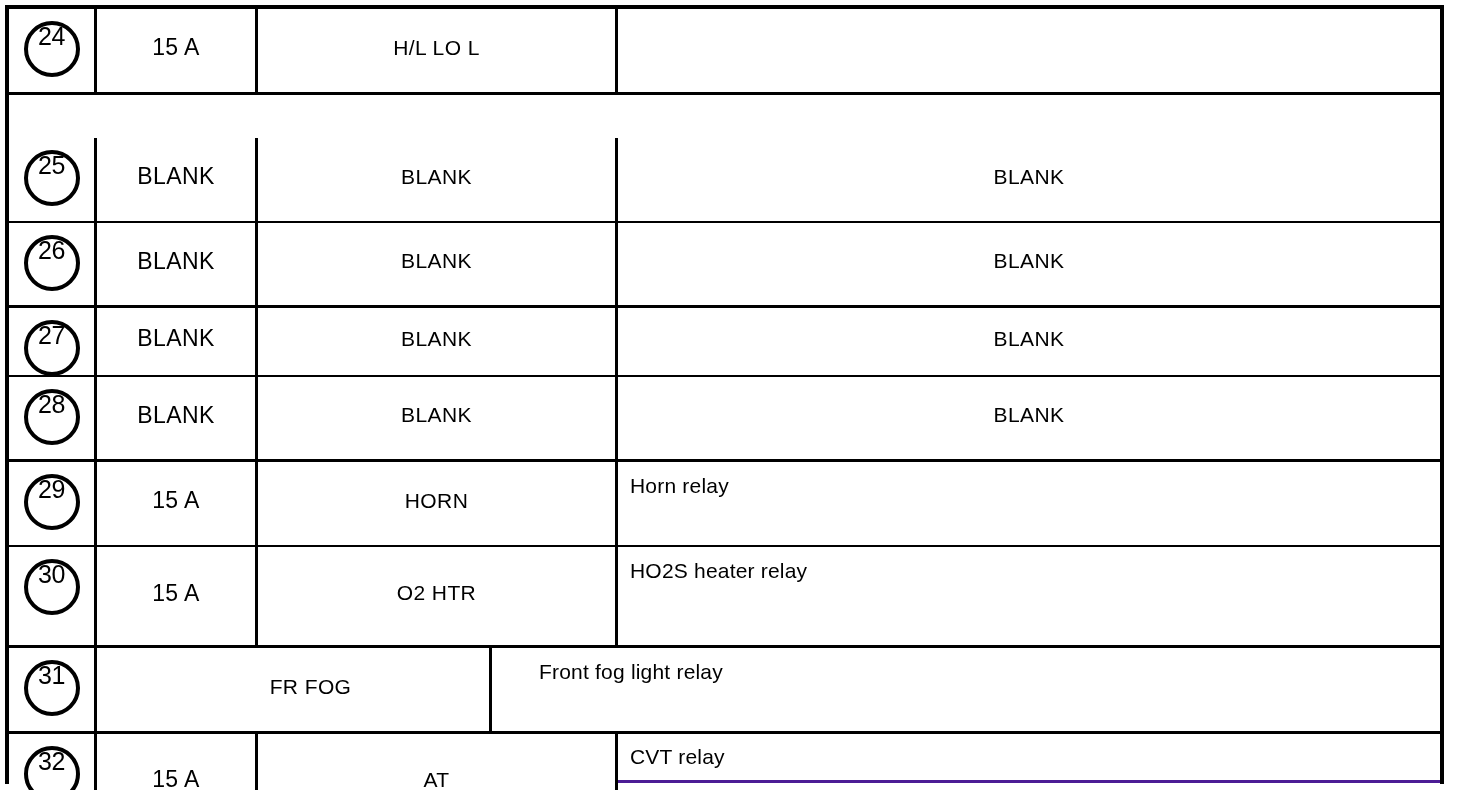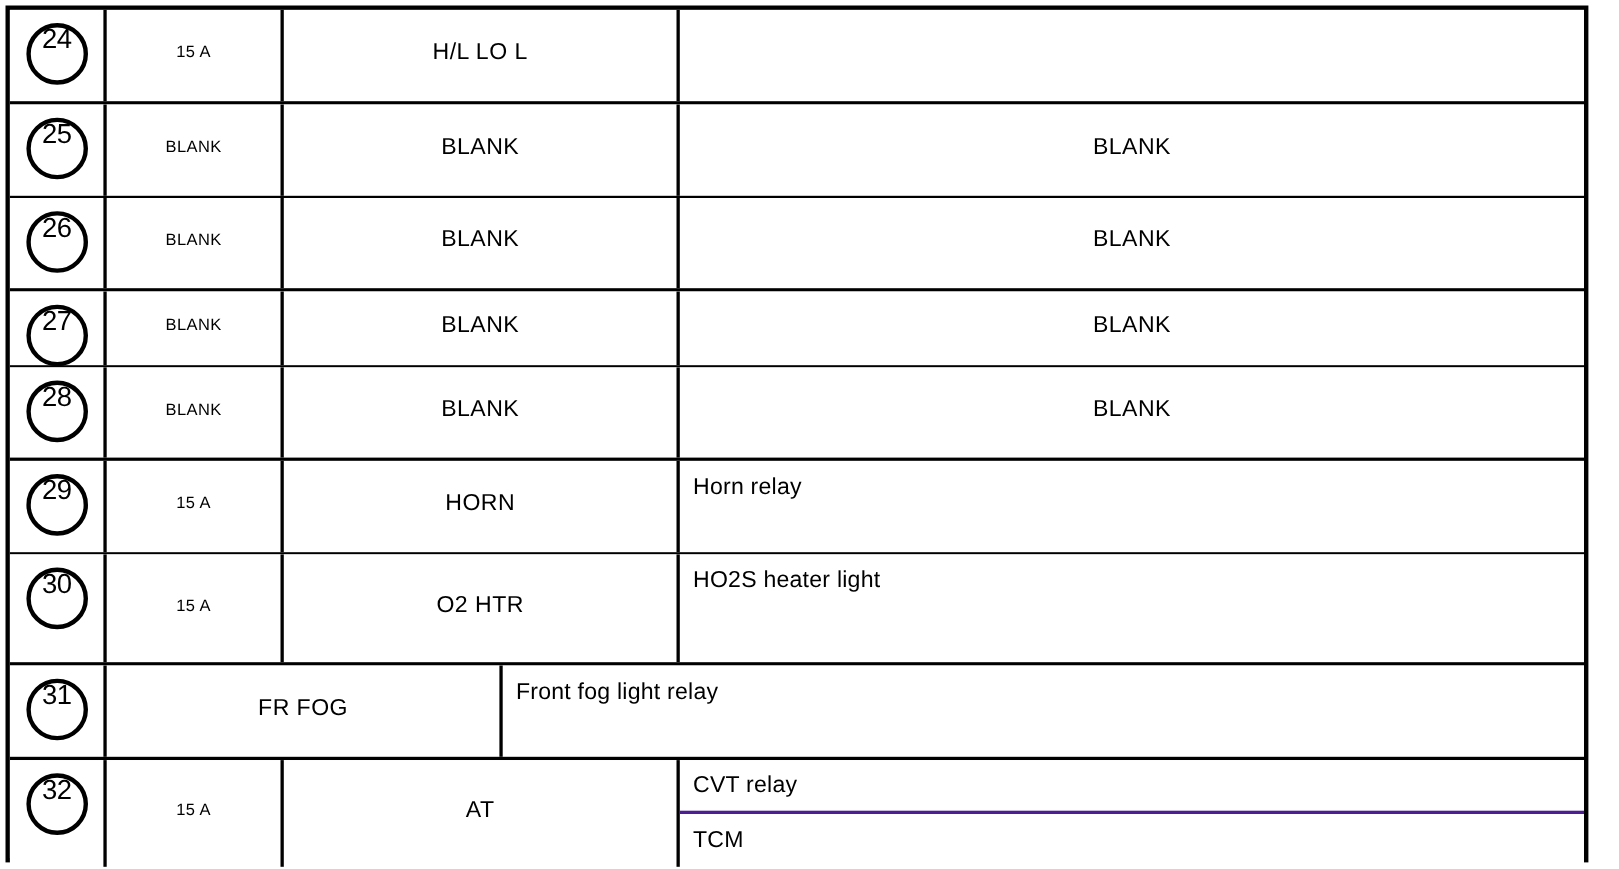--- a/index.html
+++ b/index.html
@@ -58,21 +58,21 @@
     position: relative;
   }
   .c-amp {
     box-sizing: border-box;
     width: 161px;
     flex: 0 0 161px;
     border-right: 3px solid #000;
     display: flex;
     align-items: center;
     justify-content: center;
-    font-size: 15px;
+    font-size: 23px;
     letter-spacing: 0.4px;
     padding-bottom: 6px;
   }
   .c-code {
     box-sizing: border-box;
     width: 360px;
     flex: 0 0 360px;
     border-right: 3px solid #000;
     display: flex;
     align-items: center;
@@ -146,93 +146,93 @@
   <div class="fuse-table" id="fuse-table">
       <div class="row sep-thick" style="height: 86px;">
         <div class="c-no">
           <div class="circle-num">
             <span class="num">24</span>
           </div>
         </div>
         <div class="c-amp">15 A</div>
         <div class="c-code">H/L LO L</div>
       </div>
+      <div class="row sep-thin" style="height: 85px; margin-top: 43px;">
+        <div class="c-no">
+          <div class="circle-num">
+            <span class="num">25</span>
+          </div>
+        </div>
+        <div class="c-amp">BLANK</div>
+        <div class="c-code">BLANK</div>
+        <div class="c-desc">
+          <div class="desc-center">BLANK</div>
+        </div>
+      </div>
+      <div class="row sep-thick" style="height: 85px;">
+        <div class="c-no">
+          <div class="circle-num">
+            <span class="num">26</span>
+          </div>
+        </div>
+        <div class="c-amp">BLANK</div>
+        <div class="c-code">BLANK</div>
+        <div class="c-desc">
+          <div class="desc-center">BLANK</div>
+        </div>
+      </div>
+      <div class="row sep-thin" style="height: 69px;">
+        <div class="c-no">
+          <div class="circle-num">
+            <span class="num">27</span>
+          </div>
+        </div>
+        <div class="c-amp">BLANK</div>
+        <div class="c-code">BLANK</div>
+        <div class="c-desc">
+          <div class="desc-center">BLANK</div>
+        </div>
+      </div>
+      <div class="row sep-thick" style="height: 85px;">
+        <div class="c-no">
+          <div class="circle-num">
+            <span class="num">28</span>
+          </div>
+        </div>
+        <div class="c-amp">BLANK</div>
+        <div class="c-code">BLANK</div>
+        <div class="c-desc">
+          <div class="desc-center">BLANK</div>
+        </div>
+      </div>
       <div class="row sep-thin" style="height: 85px;">
         <div class="c-no">
           <div class="circle-num">
-            <span class="num">25</span>
-          </div>
-        </div>
-        <div class="c-amp">BLANK</div>
-        <div class="c-code">BLANK</div>
-        <div class="c-desc">
-          <div class="desc-center">BLANK</div>
-        </div>
-      </div>
-      <div class="row sep-thick" style="height: 85px;">
-        <div class="c-no">
-          <div class="circle-num">
-            <span class="num">26</span>
-          </div>
-        </div>
-        <div class="c-amp">BLANK</div>
-        <div class="c-code">BLANK</div>
-        <div class="c-desc">
-          <div class="desc-center">BLANK</div>
-        </div>
-      </div>
-      <div class="row sep-thin" style="height: 69px;">
-        <div class="c-no">
-          <div class="circle-num">
-            <span class="num">27</span>
-          </div>
-        </div>
-        <div class="c-amp">BLANK</div>
-        <div class="c-code">BLANK</div>
-        <div class="c-desc">
-          <div class="desc-center">BLANK</div>
-        </div>
-      </div>
-      <div class="row sep-thick" style="height: 85px;">
-        <div class="c-no">
-          <div class="circle-num">
-            <span class="num">28</span>
-          </div>
-        </div>
-        <div class="c-amp">BLANK</div>
-        <div class="c-code">BLANK</div>
-        <div class="c-desc">
-          <div class="desc-center">BLANK</div>
-        </div>
-      </div>
-      <div class="row sep-thin" style="height: 85px;">
-        <div class="c-no">
-          <div class="circle-num">
             <span class="num">29</span>
           </div>
         </div>
         <div class="c-amp">15 A</div>
         <div class="c-code">HORN</div>
         <div class="c-desc">
           <div class="desc-left">Horn relay</div>
         </div>
       </div>
       <div class="row sep-thick" style="height: 101px;">
         <div class="c-no">
           <div class="circle-num">
             <span class="num">30</span>
           </div>
         </div>
         <div class="c-amp">15 A</div>
         <div class="c-code">O2 HTR</div>
         <div class="c-desc">
-          <div class="desc-left">HO2S heater light</div>
-        </div>
-      </div>
-      <div class="row sep-thick" style="height: 86px;">
+          <div class="desc-left">HO2S heater relay</div>
+        </div>
+      </div>
+      <div class="row sep-thick" style="height: 86px; gap: 35px;">
         <div class="c-no">
           <div class="circle-num">
             <span class="num">31</span>
           </div>
         </div>
         <div class="c-code">FR FOG</div>
         <div class="c-desc">
           <div class="desc-left">Front fog light relay</div>
         </div>
       </div>

